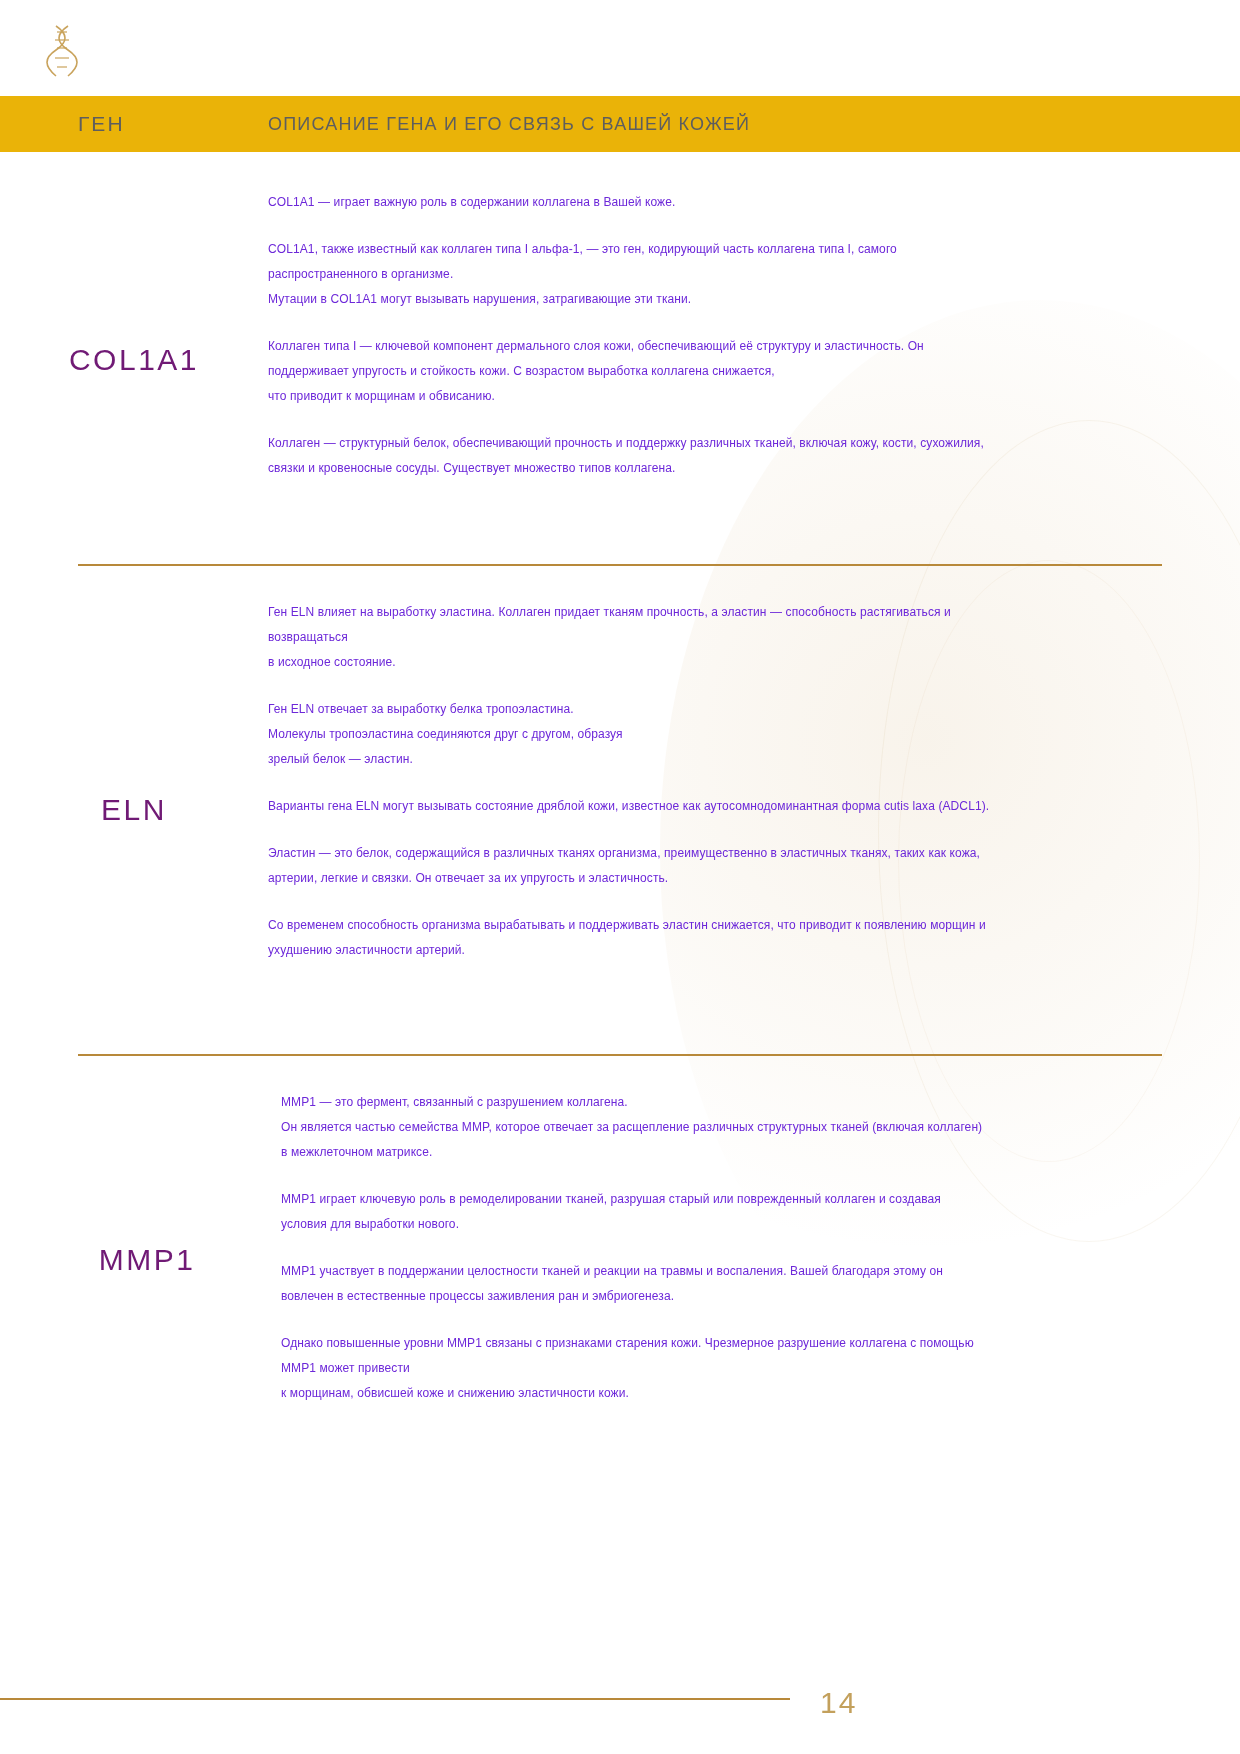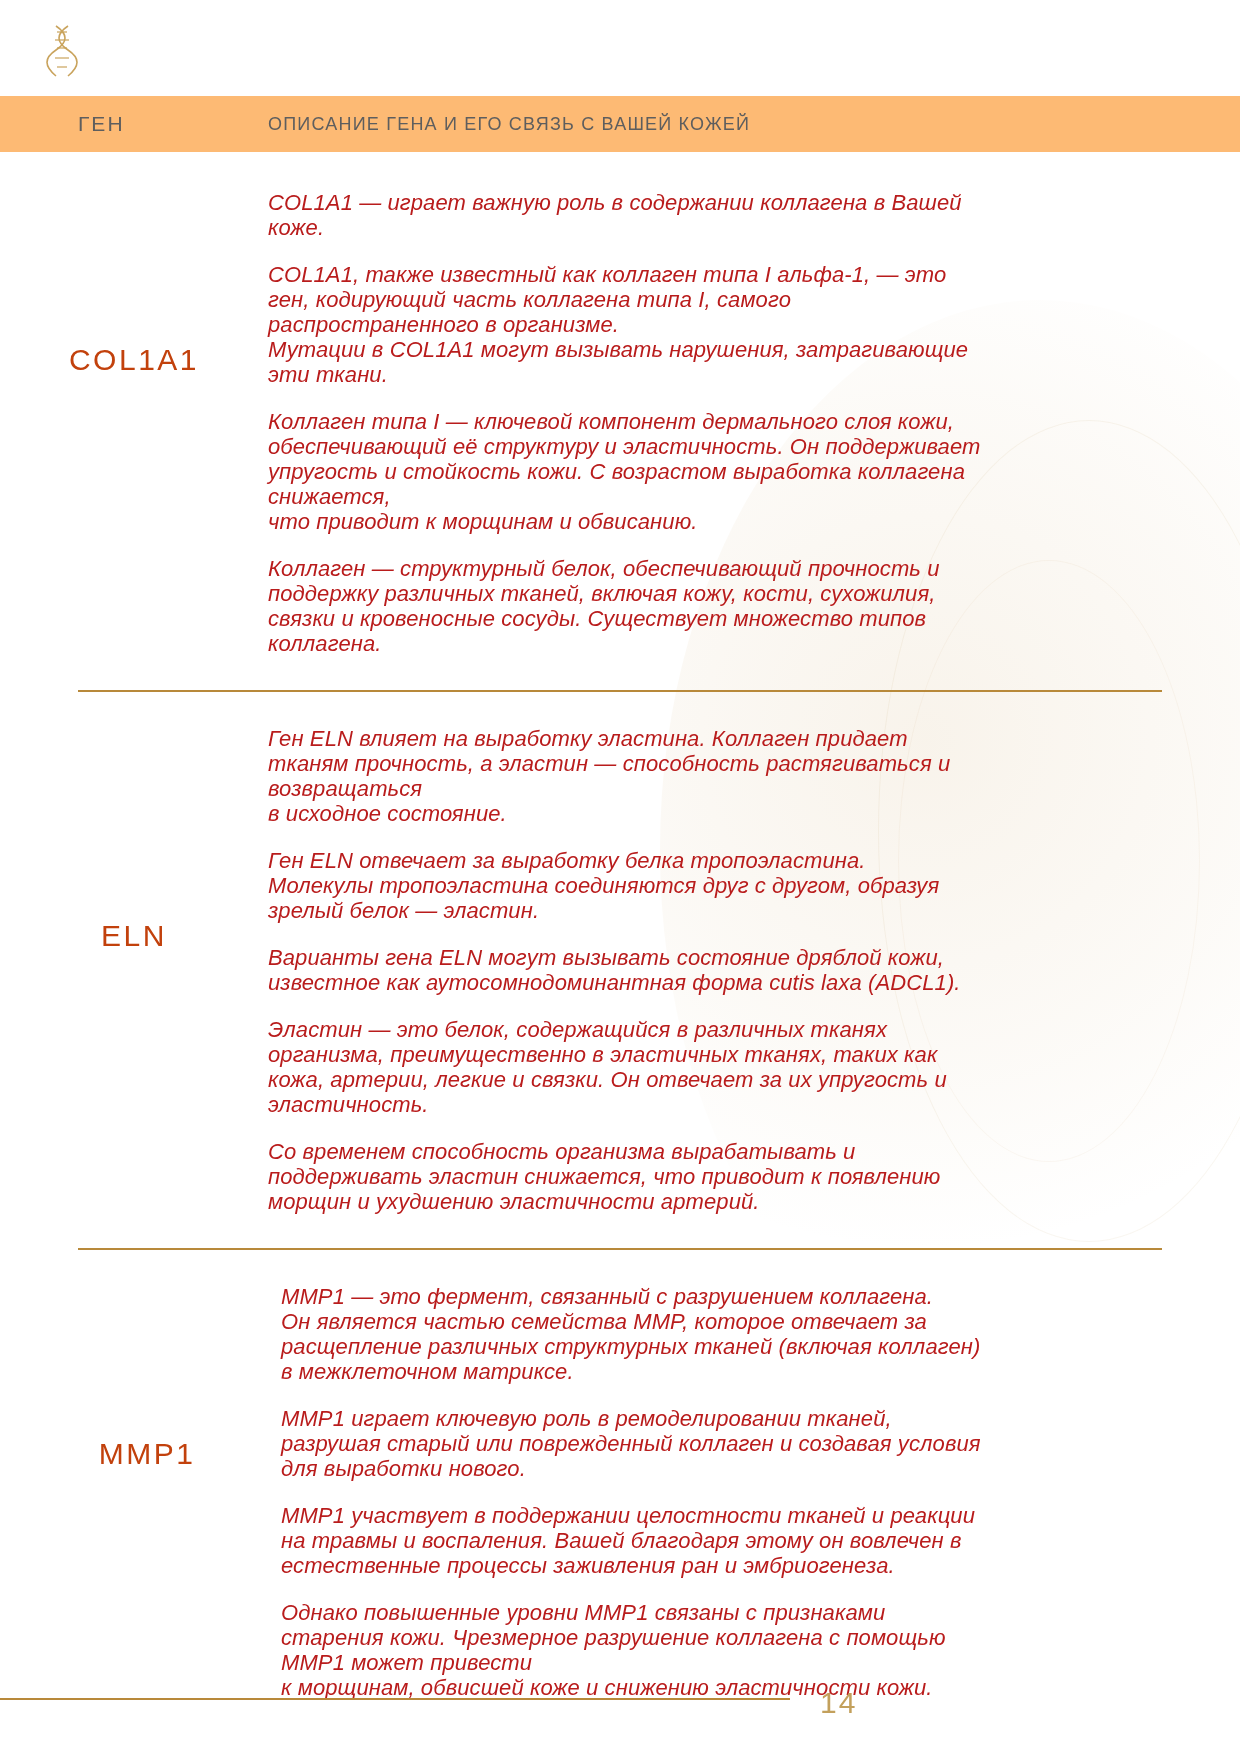--- a/index.html
+++ b/index.html
@@ -64,21 +64,21 @@
     height: 62px;
   }
 
   
   .table-head {
     position: absolute;
     left: 0;
     top: 96px;
     width: 1240px;
     height: 56px;
-    background: #fdba74;
+    background: #eab308;
     display: flex;
     align-items: center;
   }
   .th-gene {
     position: absolute;
     left: 78px;
     font-size: 21px;
     letter-spacing: 2px;
     color: #5e5e5e;
     font-weight: 400;
@@ -108,36 +108,35 @@
     width: 268px;
     flex: 0 0 268px;
     display: flex;
     align-items: center;
     justify-content: center;
     box-sizing: border-box;
   }
   .gene-name {
     font-size: 30px;
     letter-spacing: 2.5px;
-    color: #c2410c;
+    color: #701a75;
     font-weight: 400;
     white-space: nowrap;
   }
   .desc-cell {
     flex: 1 1 auto;
     padding-right: 250px;
     box-sizing: border-box;
   }
   .para {
-    font-size: 22px;
+    font-size: 12px;
     line-height: 25px;
-    color: #b91c1c;
+    color: #6d28d9;
     margin: 0 0 22px 0;
     letter-spacing: 0.1px;
-    font-style: italic;
   }
   .para:last-child { margin-bottom: 0; }
 
   .divider {
     height: 2px;
     background: #b8893a;
     margin: 34px 78px 34px 78px;
   }
 
   

